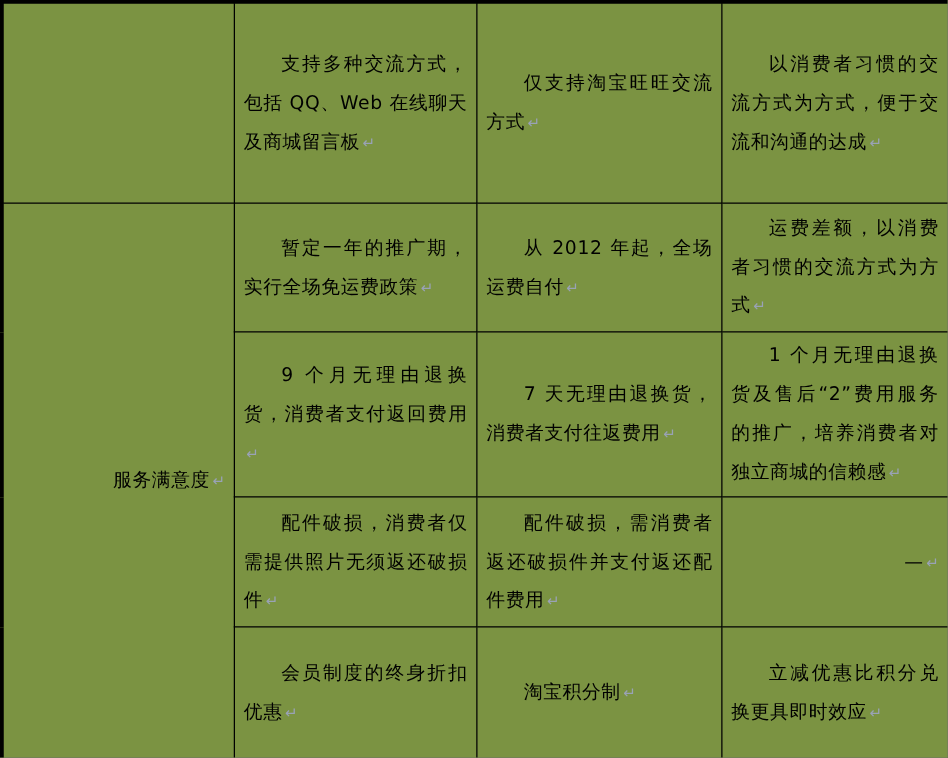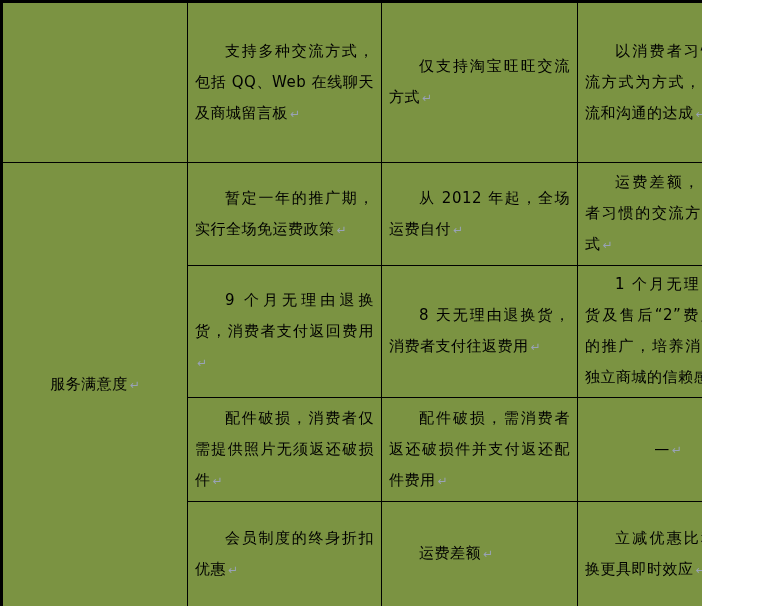--- a/index.html
+++ b/index.html
@@ -1,17 +1,17 @@
 <!DOCTYPE html>
 <html><head>
 <meta charset="utf-8">
 <style>
   html, body { margin: 0; padding: 0; }
   .doc {
-    width: 702px;
+    width: 758px;
     height: 606px;
     background: #7b9342;
     box-sizing: border-box;
     overflow: hidden;
   }
   table.cmp {
     width: 758px;
     height: 606px;
     border-collapse: collapse;
     table-layout: fixed;
@@ -30,21 +30,21 @@
     overflow: hidden;
   }
   .cellp {
     margin: 0;
     text-indent: 2em;
     text-align: justify;
     letter-spacing: 0.5px;
   }
   .centered {
     text-indent: 0;
-    text-align: center;
+    text-align: right;
   }
   .pmark {
     font-size: 12px;
     color: #99a2b6;
     margin-left: 2px;
     letter-spacing: 0;
   }
 </style>
 </head>
 <body>
@@ -82,21 +82,21 @@
         </td>
         <td>
           <p class="cellp"><span>运费差额，以消费者习惯的交流方式为方式</span><span class="pmark">↵</span></p>
         </td>
       </tr>
       <tr style="height:132px">
         <td>
           <p class="cellp"><span>9 个月无理由退换货，消费者支付返回费用</span><span class="pmark">↵</span></p>
         </td>
         <td>
-          <p class="cellp"><span>8 天无理由退换货，消费者支付往返费用</span><span class="pmark">↵</span></p>
+          <p class="cellp"><span>7 天无理由退换货，消费者支付往返费用</span><span class="pmark">↵</span></p>
         </td>
         <td>
           <p class="cellp"><span>1 个月无理由退换货及售后“2”费用服务的推广，培养消费者对独立商城的信赖感</span><span class="pmark">↵</span></p>
         </td>
       </tr>
       <tr style="height:104px">
         <td>
           <p class="cellp"><span>配件破损，消费者仅需提供照片无须返还破损件</span><span class="pmark">↵</span></p>
         </td>
         <td>
@@ -104,21 +104,21 @@
         </td>
         <td>
           <p class="cellp centered"><span>—</span><span class="pmark">↵</span></p>
         </td>
       </tr>
       <tr style="height:106px">
         <td>
           <p class="cellp"><span>会员制度的终身折扣优惠</span><span class="pmark">↵</span></p>
         </td>
         <td>
-          <p class="cellp"><span>运费差额</span><span class="pmark">↵</span></p>
+          <p class="cellp"><span>淘宝积分制</span><span class="pmark">↵</span></p>
         </td>
         <td>
           <p class="cellp"><span>立减优惠比积分兑换更具即时效应</span><span class="pmark">↵</span></p>
         </td>
       </tr>
     </tbody>
   </table>
 </div>
 
 </body></html>

